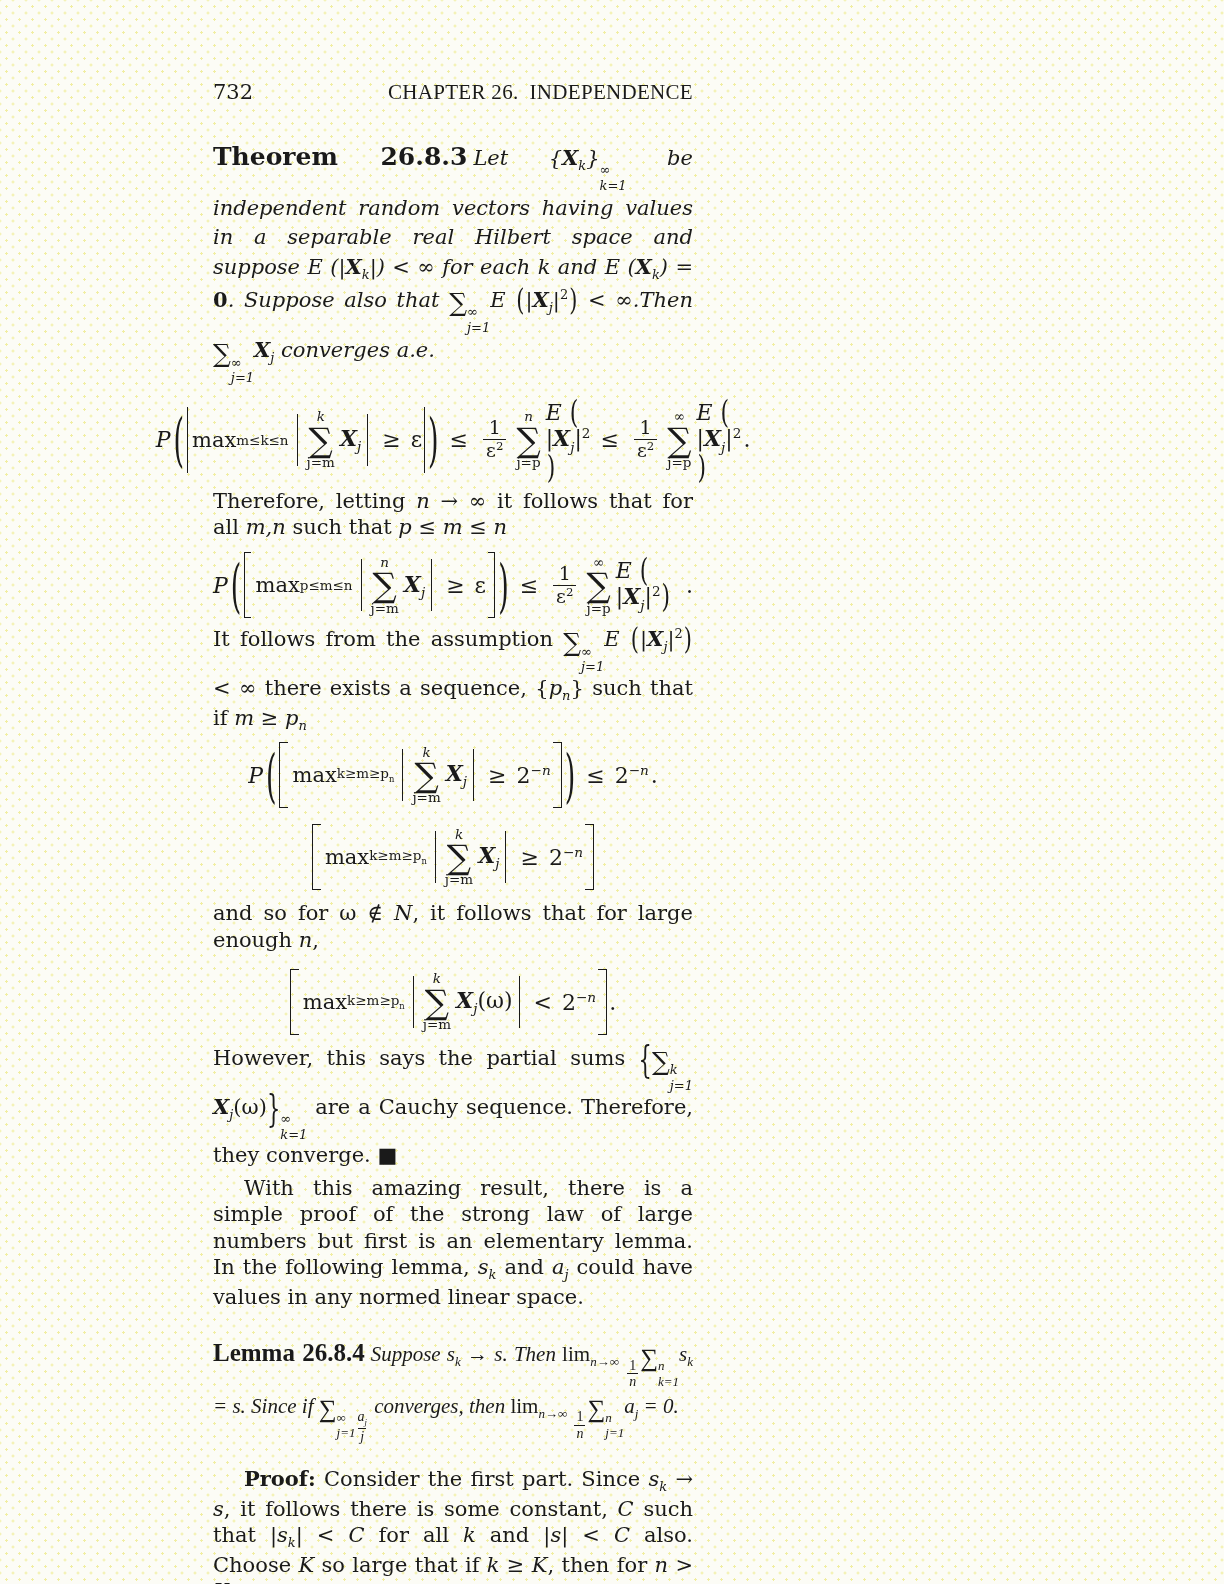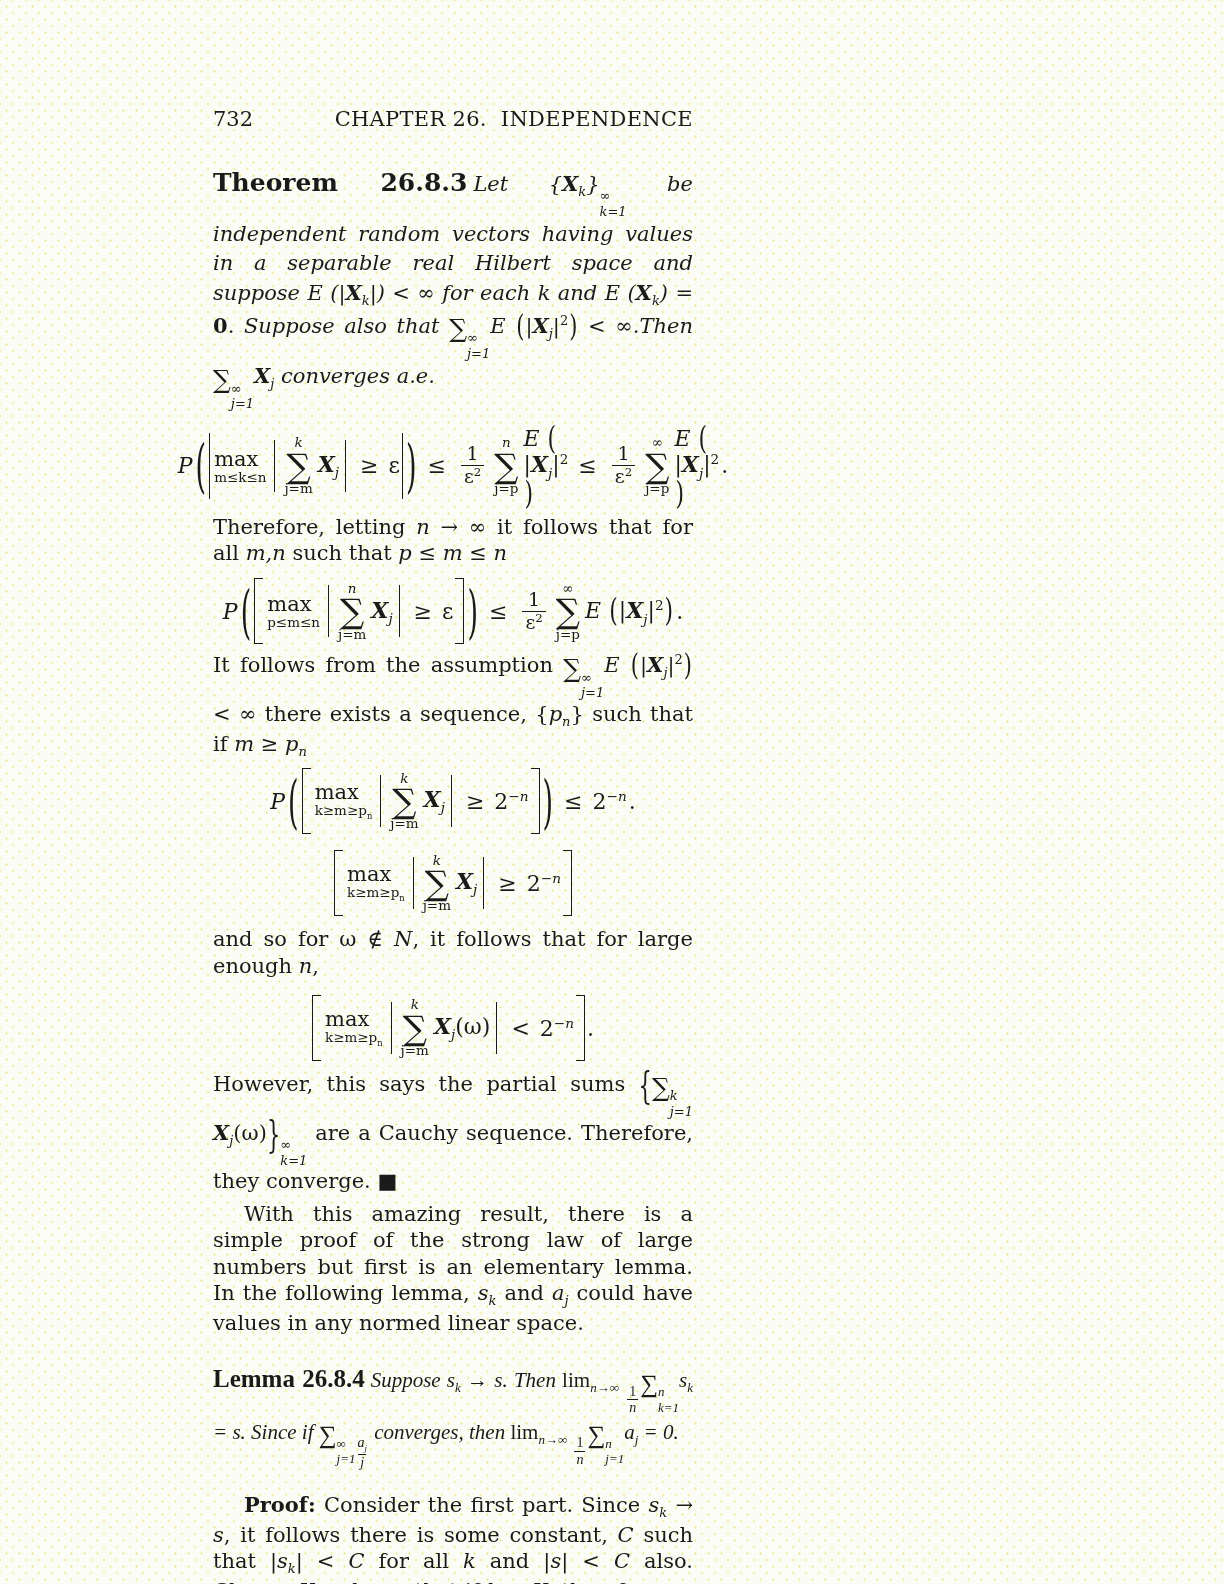--- a/index.html
+++ b/index.html
@@ -7,23 +7,23 @@
     width:1224px;height:1584px;
     color:#1a1a1a;
     background-color:#fcfcf6;
     background-image:
       radial-gradient(circle,#f1eea2 1px,rgba(0,0,0,0) 1.4px),
       radial-gradient(circle,#f1eea2 1px,rgba(0,0,0,0) 1.4px);
     background-size:13px 13px;
     background-position:0 0,6.5px 6.5px;
     font-family:"DejaVu Serif","Liberation Serif",serif;
   }
-  .page{box-sizing:border-box;width:985px;height:1584px;padding:107px 292px 0 213px;overflow:hidden;}
+  .page{box-sizing:border-box;width:985px;height:1584px;padding:80px 292px 0 213px;overflow:hidden;}
   .hdr{display:flex;justify-content:space-between;align-items:baseline;font-size:21px;}
-  .chap{white-space:pre;letter-spacing:.3px;}
+  .chap{white-space:pre;letter-spacing:.3px;font-family:Liberation Serif, serif;}
   .p{font-size:21px;line-height:1.26;text-align:justify;margin:0;}
   .ind{text-indent:31px;}
   .bf{font-weight:bold;}
   .up{font-style:normal;}
   .mi{font-style:italic;}
   .bmi{font-weight:bold;font-style:italic;}
   .lk{color:#2222cc;cursor:pointer;}
   sub,sup{font-size:.62em;}
   .thm{margin:34px 0 0;font-size:21px;font-style:italic;line-height:1.4;text-align:justify;}
   .thmlabel{font-style:normal;font-weight:bold;font-size:25px;margin-right:6px;}
@@ -37,21 +37,21 @@
   .pmed{display:inline-block;transform:scaleY(1.45);margin:0 1px;font-style:normal;}
   .pbr{display:inline-block;transform:scaleY(1.8);vertical-align:-0.1em;font-style:normal;}
   .tok{display:inline-block;}
   
   .deq{display:flex;justify-content:center;align-items:center;font-size:22px;gap:2px;}
   .re{margin:0 8px;}
   .S{display:inline-flex;flex-direction:column;align-items:center;line-height:1;margin:0 3px;}
   .S .t{font-size:13.5px;font-style:italic;}
   .S .g{font-size:34px;line-height:.95;}
   .S .b{font-size:13.5px;}
-  .mx{display:inline-flex;flex-direction:column;align-items:flex-start;line-height:1.05;margin:8px 2px;}
+  .mx{display:inline-flex;flex-direction:row;align-items:center;line-height:1.05;margin:8px 2px;}
   .mx .m{font-size:21px;}
   .mx .s{font-size:13.5px;}
   .fr{display:inline-flex;flex-direction:column;align-items:center;line-height:1.15;margin:0 5px;font-size:19px;}
   .fr .d{border-top:1.3px solid #1a1a1a;padding:0 3px;}
   .vb{border-left:1.5px solid #1a1a1a;width:0;height:52px;margin:0 4px;display:inline-block;}
   .brl,.brr{width:8px;height:64px;display:inline-block;}
   .brl{border-left:1.8px solid #1a1a1a;border-top:1.8px solid #1a1a1a;border-bottom:1.8px solid #1a1a1a;}
   .brr{border-right:1.8px solid #1a1a1a;border-top:1.8px solid #1a1a1a;border-bottom:1.8px solid #1a1a1a;}
   .pbig{display:inline-block;transform:scaleY(2.15);font-size:27px;margin:0 1px;}
 </style>

